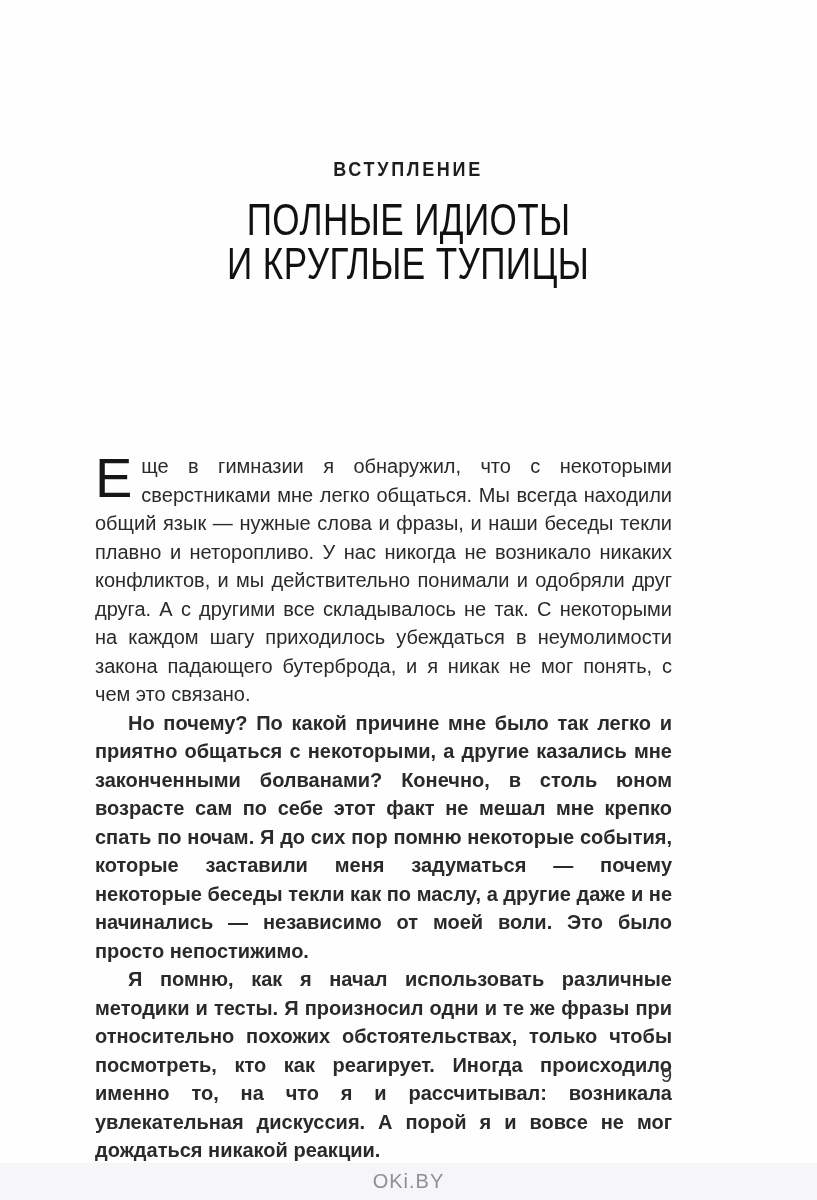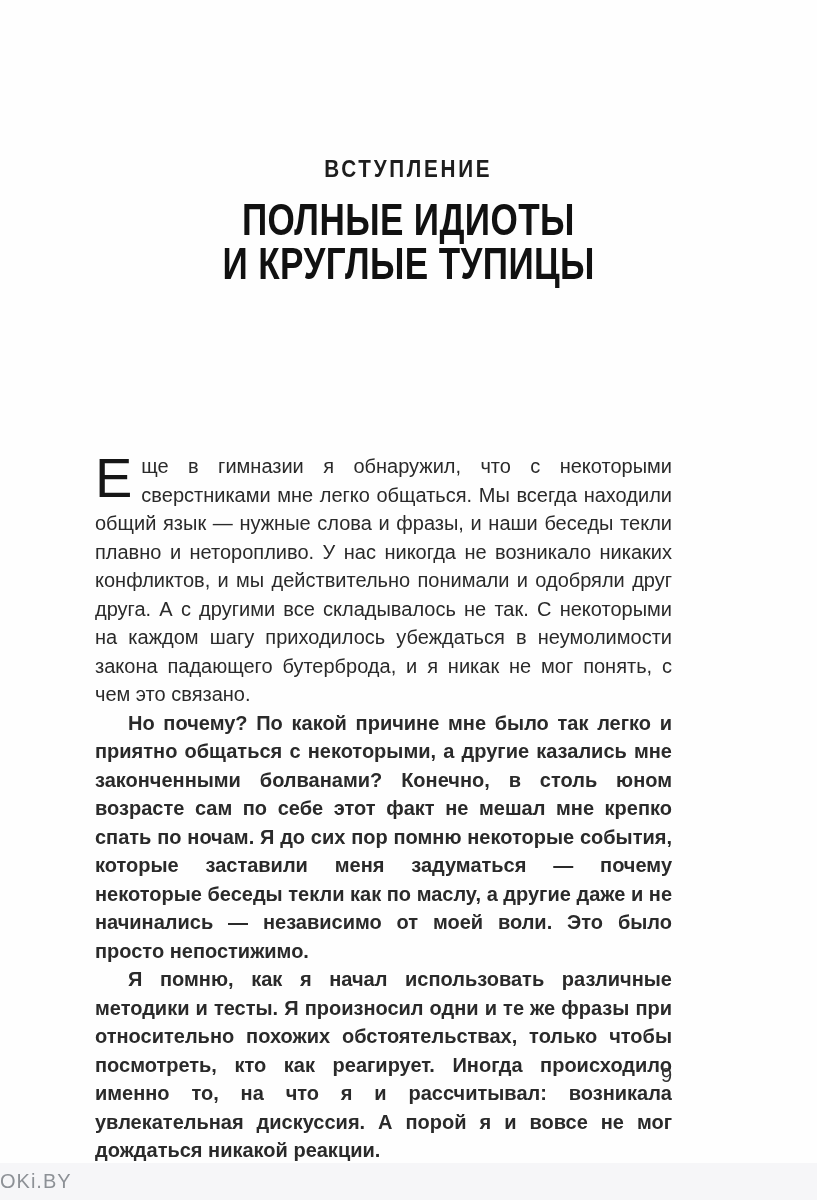--- a/index.html
+++ b/index.html
@@ -14,36 +14,36 @@
     margin: 0 auto;
     background: #fefefe;
     overflow: hidden;
     font-family: "Liberation Sans", "DejaVu Sans", sans-serif;
     color: #262626;
   }
   
   .kicker {
     margin: 156px 0 0 0;
     text-align: center;
-    font-size: 23px;
+    font-size: 20px;
     font-weight: bold;
     line-height: 26px;
     color: #1e1e1e;
   }
   .kicker > span {
     display: inline-block;
     letter-spacing: 3px;
     transform: scaleX(0.9);
     transform-origin: 50% 50%;
     white-space: nowrap;
   }
   .chapter-title {
     margin-top: 16px;
     text-align: center;
-    font-weight: bold;
+    font-weight: normal;
     font-size: 45px;
     line-height: 44px;
     color: #111111;
   }
   .chapter-title .title-line {
     display: block;
   }
   .chapter-title .title-line > span {
     display: inline-block;
     transform: scaleX(0.78);
@@ -96,21 +96,21 @@
     bottom: 0;
     width: 100%;
     height: 37px;
     background: #f6f6f8;
   }
   .watermark {
     position: absolute;
     left: 0;
     bottom: 7px;
     width: 100%;
-    text-align: left;
+    text-align: center;
     font-size: 20px;
     letter-spacing: 1px;
     color: #8d9196;
   }
 </style>
 </head>
 <body>
 
 <div class="page">
 

